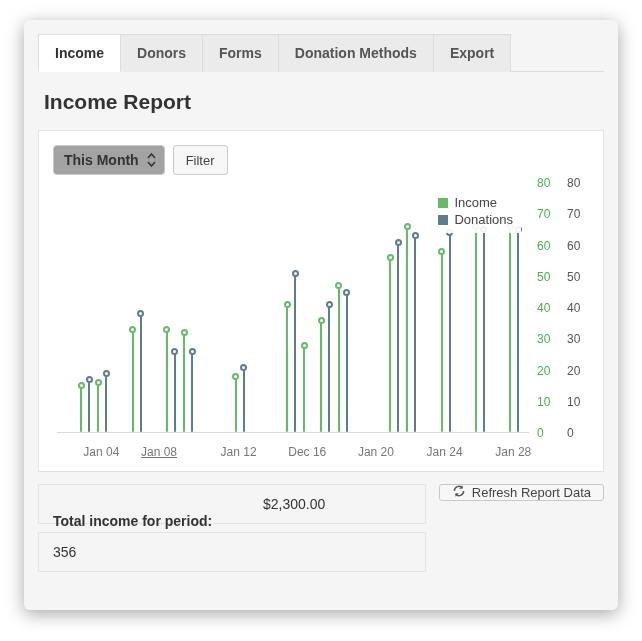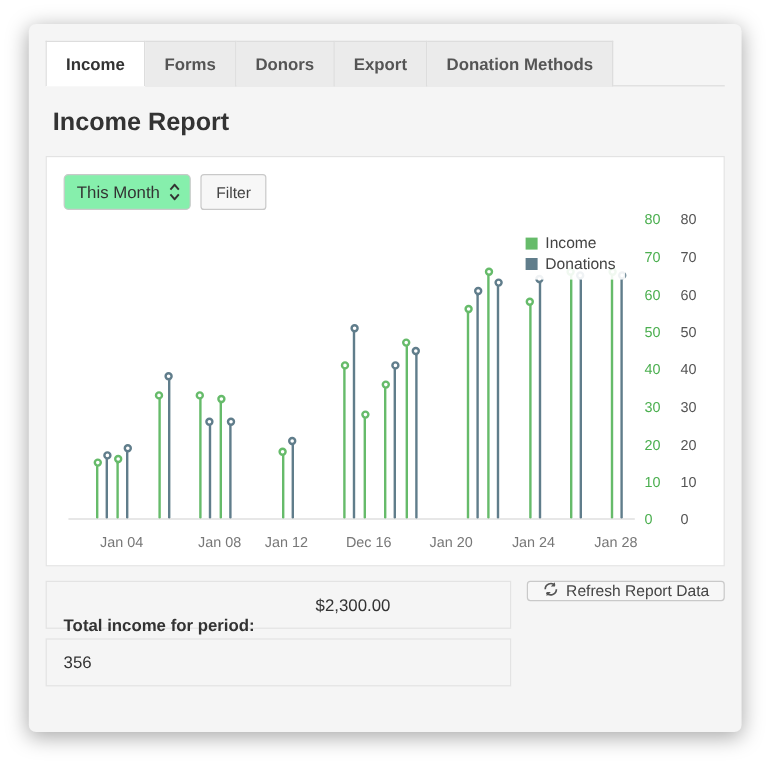--- a/index.html
+++ b/index.html
@@ -56,28 +56,29 @@
   .controls {
     display: flex;
     gap: 8px;
     margin-bottom: 8px;
     padding-left: 4px;
   }
   .select-wrap {
     display: inline-flex;
     align-items: center;
     height: 30px;
-    background: #86efac;
+    background: #a3a3a3;
     border: 1px solid #c9c9c9;
     border-radius: 4px;
     padding: 0 8px 0 10px;
     font-size: 14px;
     color: #333;
     gap: 8px;
     cursor: pointer;
+    font-weight: bold;
   }
   .updown-icon svg { display:block; }
   .btn {
     display: inline-flex;
     align-items: center;
     height: 30px;
     padding: 0 12px;
     font-size: 13px;
     color: #444;
     background: #f7f7f7;
@@ -193,24 +194,24 @@
     white-space: nowrap;
   }
 </style>
 </head>
 <body>
 
 <div class="panel">
 
   <div class="tabs">
     <div class="tab active">Income</div>
+    <div class="tab">Donors</div>
     <div class="tab">Forms</div>
-    <div class="tab">Donors</div>
+    <div class="tab">Donation Methods</div>
     <div class="tab">Export</div>
-    <div class="tab">Donation Methods</div>
   </div>
 
   <h2 class="report-title">Income Report</h2>
 
   <div class="report-body">
     <div class="controls">
       <div class="select-wrap">
         <span>This Month</span>
         <span class="updown-icon">
           <svg width="9" height="14" viewBox="0 0 9 14">
@@ -329,21 +330,21 @@
           <div class="tick">60</div>
           <div class="tick">50</div>
           <div class="tick">40</div>
           <div class="tick">30</div>
           <div class="tick">20</div>
           <div class="tick">10</div>
           <div class="tick">0</div>
         </div>
       <div class="axis-x" id="axis-x">
           <div class="xtick" style="left: 44.3273px;">Jan 04</div>
-          <div class="xtick" style="left: 126px;">Jan 08</div>
+          <div class="xtick" style="left: 102px; text-decoration: underline;">Jan 08</div>
           <div class="xtick" style="left: 181.636px;">Jan 12</div>
           <div class="xtick" style="left: 250.291px;">Dec 16</div>
           <div class="xtick" style="left: 318.945px;">Jan 20</div>
           <div class="xtick" style="left: 387.6px;">Jan 24</div>
           <div class="xtick" style="left: 456.255px;">Jan 28</div>
         </div>
       <div class="legend">
         <div class="legend-row">
           <span class="swatch" id="sw0" style="background: rgb(102, 187, 106);"></span>
           <span>Income</span>

